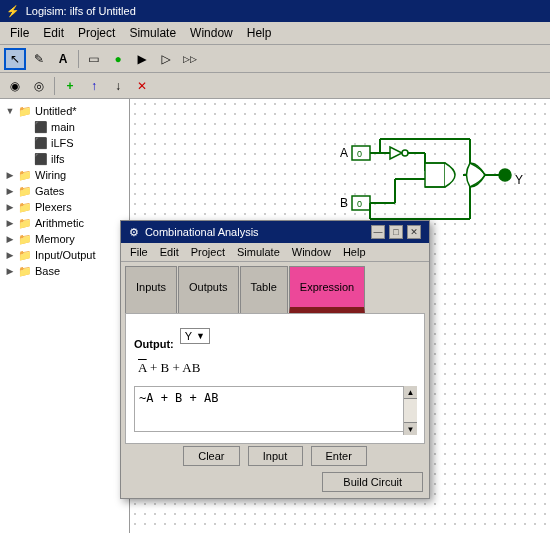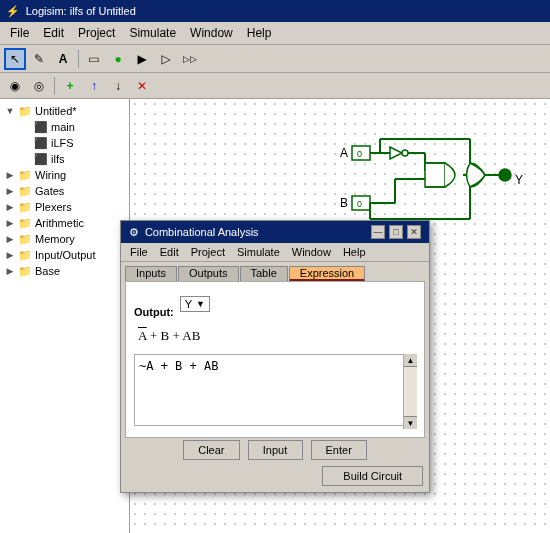--- a/index.html
+++ b/index.html
@@ -210,30 +210,30 @@
       cursor: pointer;
     }
 
     .dialog-tabs {
       display: flex;
       padding: 4px 4px 0;
       gap: 1px;
       background: #d4d0c8;
     }
     .dialog-tab {
-      padding: 0 10px;
+      padding: 14px 10px;
       font-size: 11px;
       background: #c0bcb4;
       border: 1px solid #888;
       border-bottom: none;
       cursor: pointer;
     }
     .dialog-tab.active {
-      background: #fdba74;
-      border-bottom: 3px solid #7f1d1d;
+      background: #ec4899;
+      border-bottom: 7px solid #7f1d1d;
       margin-bottom: -1px;
     }
 
     .output-row {
       display: flex;
       align-items: center;
       gap: 6px;
       margin-bottom: 6px;
       font-size: 11px;
     }
@@ -247,21 +247,21 @@
       margin-bottom: 6px;
       font-family: 'Times New Roman', serif;
     }
 
     .overline {
       text-decoration: overline;
     }
 
     .expression-edit-area {
       width: 100%;
-      height: 72px;
+      height: 46px;
       border: 1px solid #aaa;
       font-size: 12px;
       padding: 4px;
       resize: none;
       font-family: monospace;
     }
 
     .dialog-buttons {
       display: flex;
       justify-content: center;

